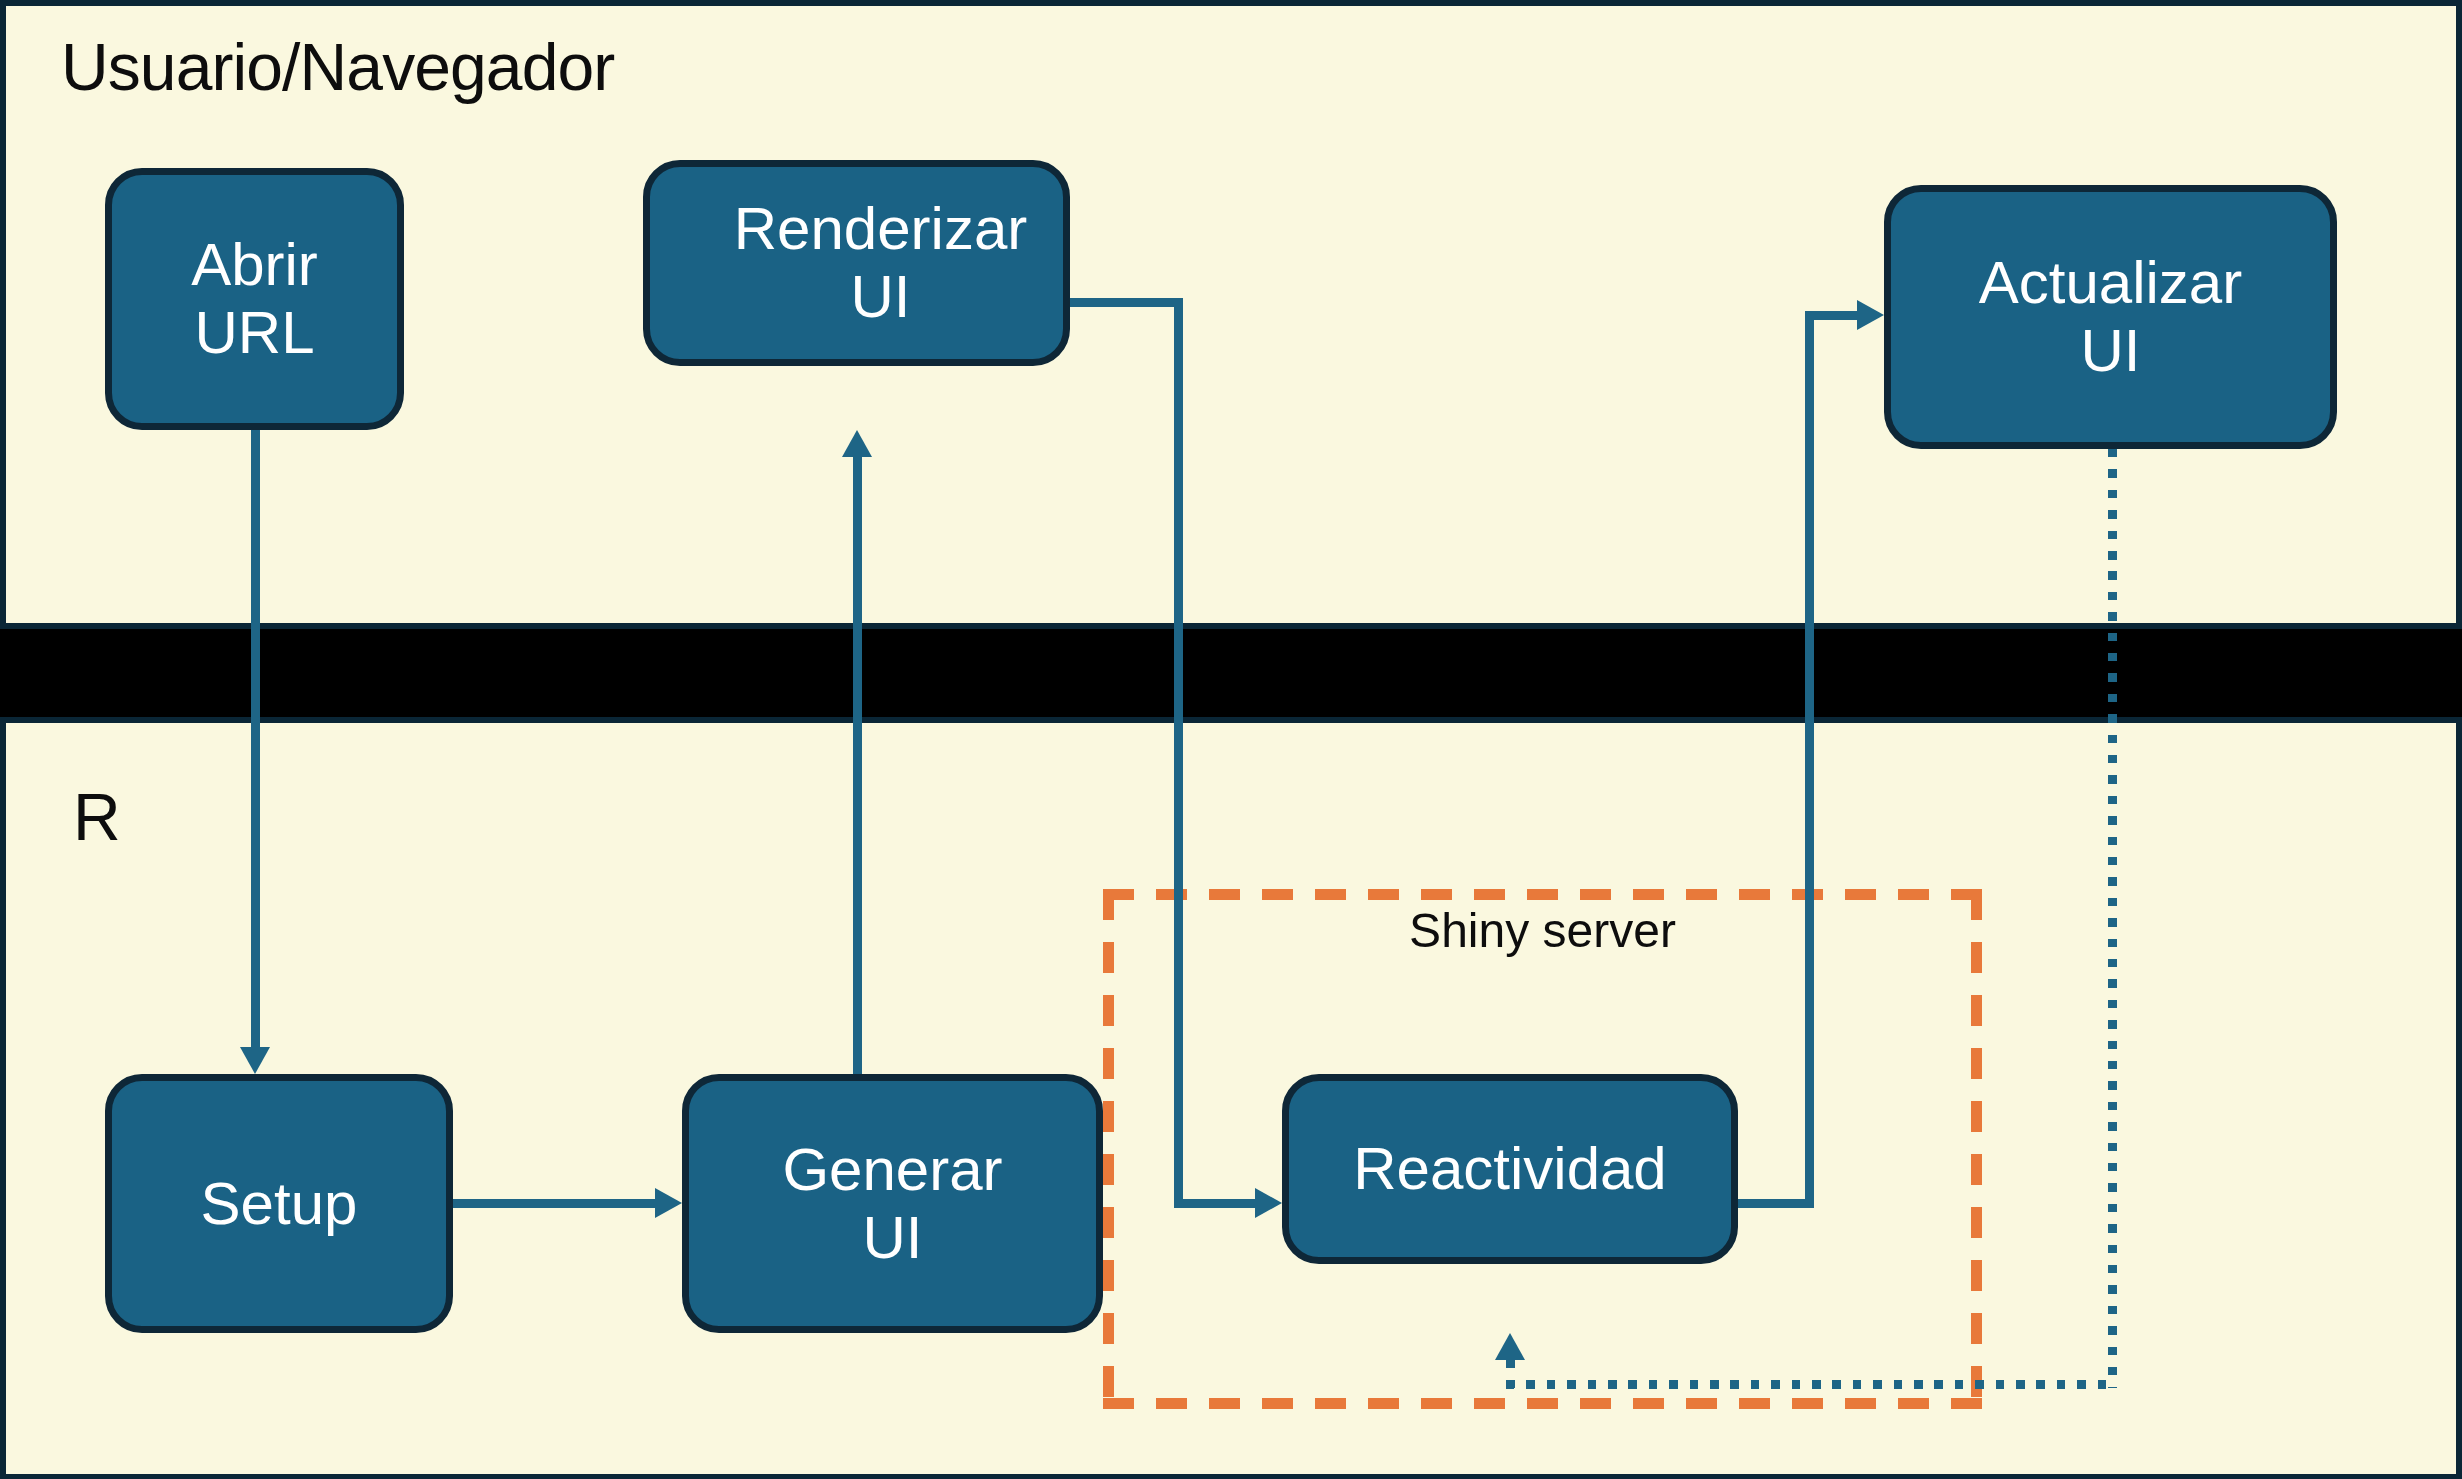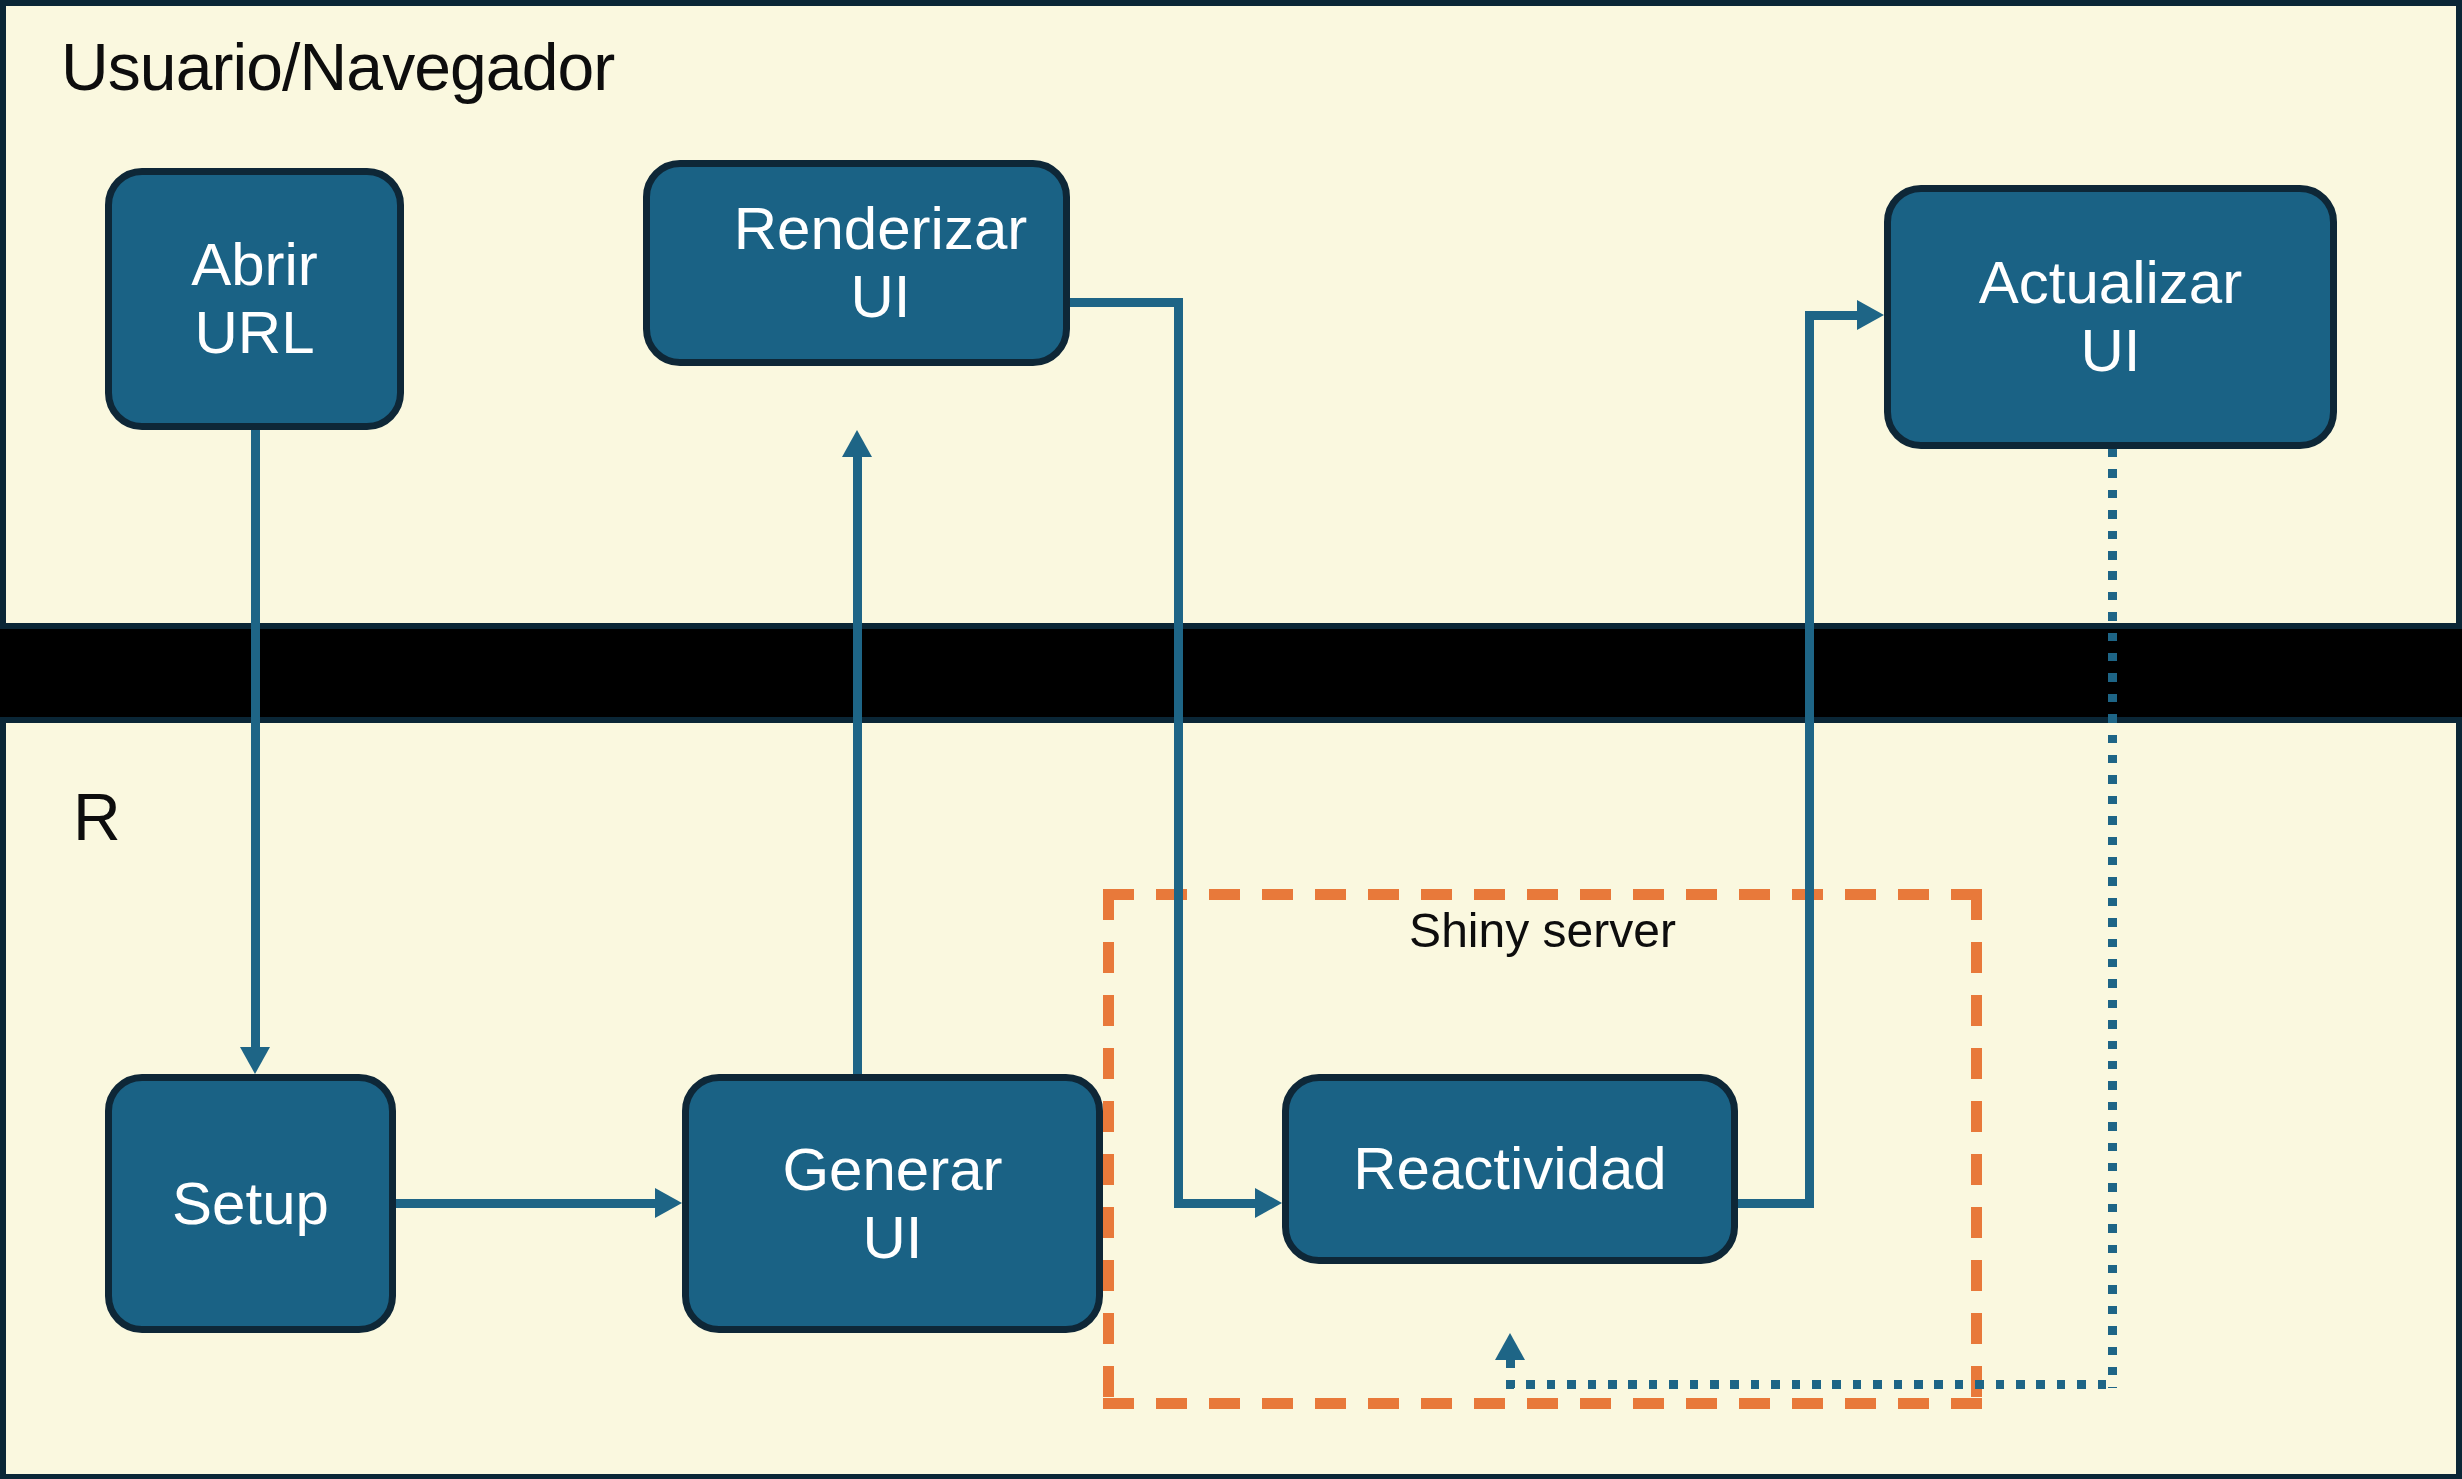--- a/index.html
+++ b/index.html
@@ -46,21 +46,21 @@
   
   .node{
     position:absolute;box-sizing:border-box;background:var(--node-fill);
     border:7.7px solid var(--node-border);border-radius:37px;z-index:40;
     display:flex;flex-direction:column;align-items:center;justify-content:center;
     color:var(--node-text);font-size:60px;line-height:1.13;text-align:center;
   }
   #node-abrir{left:105px;top:168px;width:299px;height:262px;}
   #node-renderizar{left:643px;top:160px;width:427px;height:206px;padding-left:48px;}
   #node-actualizar{left:1884px;top:185px;width:453px;height:264px;}
-  #node-setup{left:105px;top:1074px;width:291px;height:259px;}
+  #node-setup{left:105px;top:1074px;width:348px;height:259px;}
   #node-generar{left:682px;top:1074px;width:421px;height:259px;}
   #node-reactividad{left:1282px;top:1074px;width:456px;height:190px;}
 </style>
 </head>
 <body>
 
 <div id="canvas">
 
   <section class="lane" id="lane-browser"></section>
   <div id="divider"></div>

